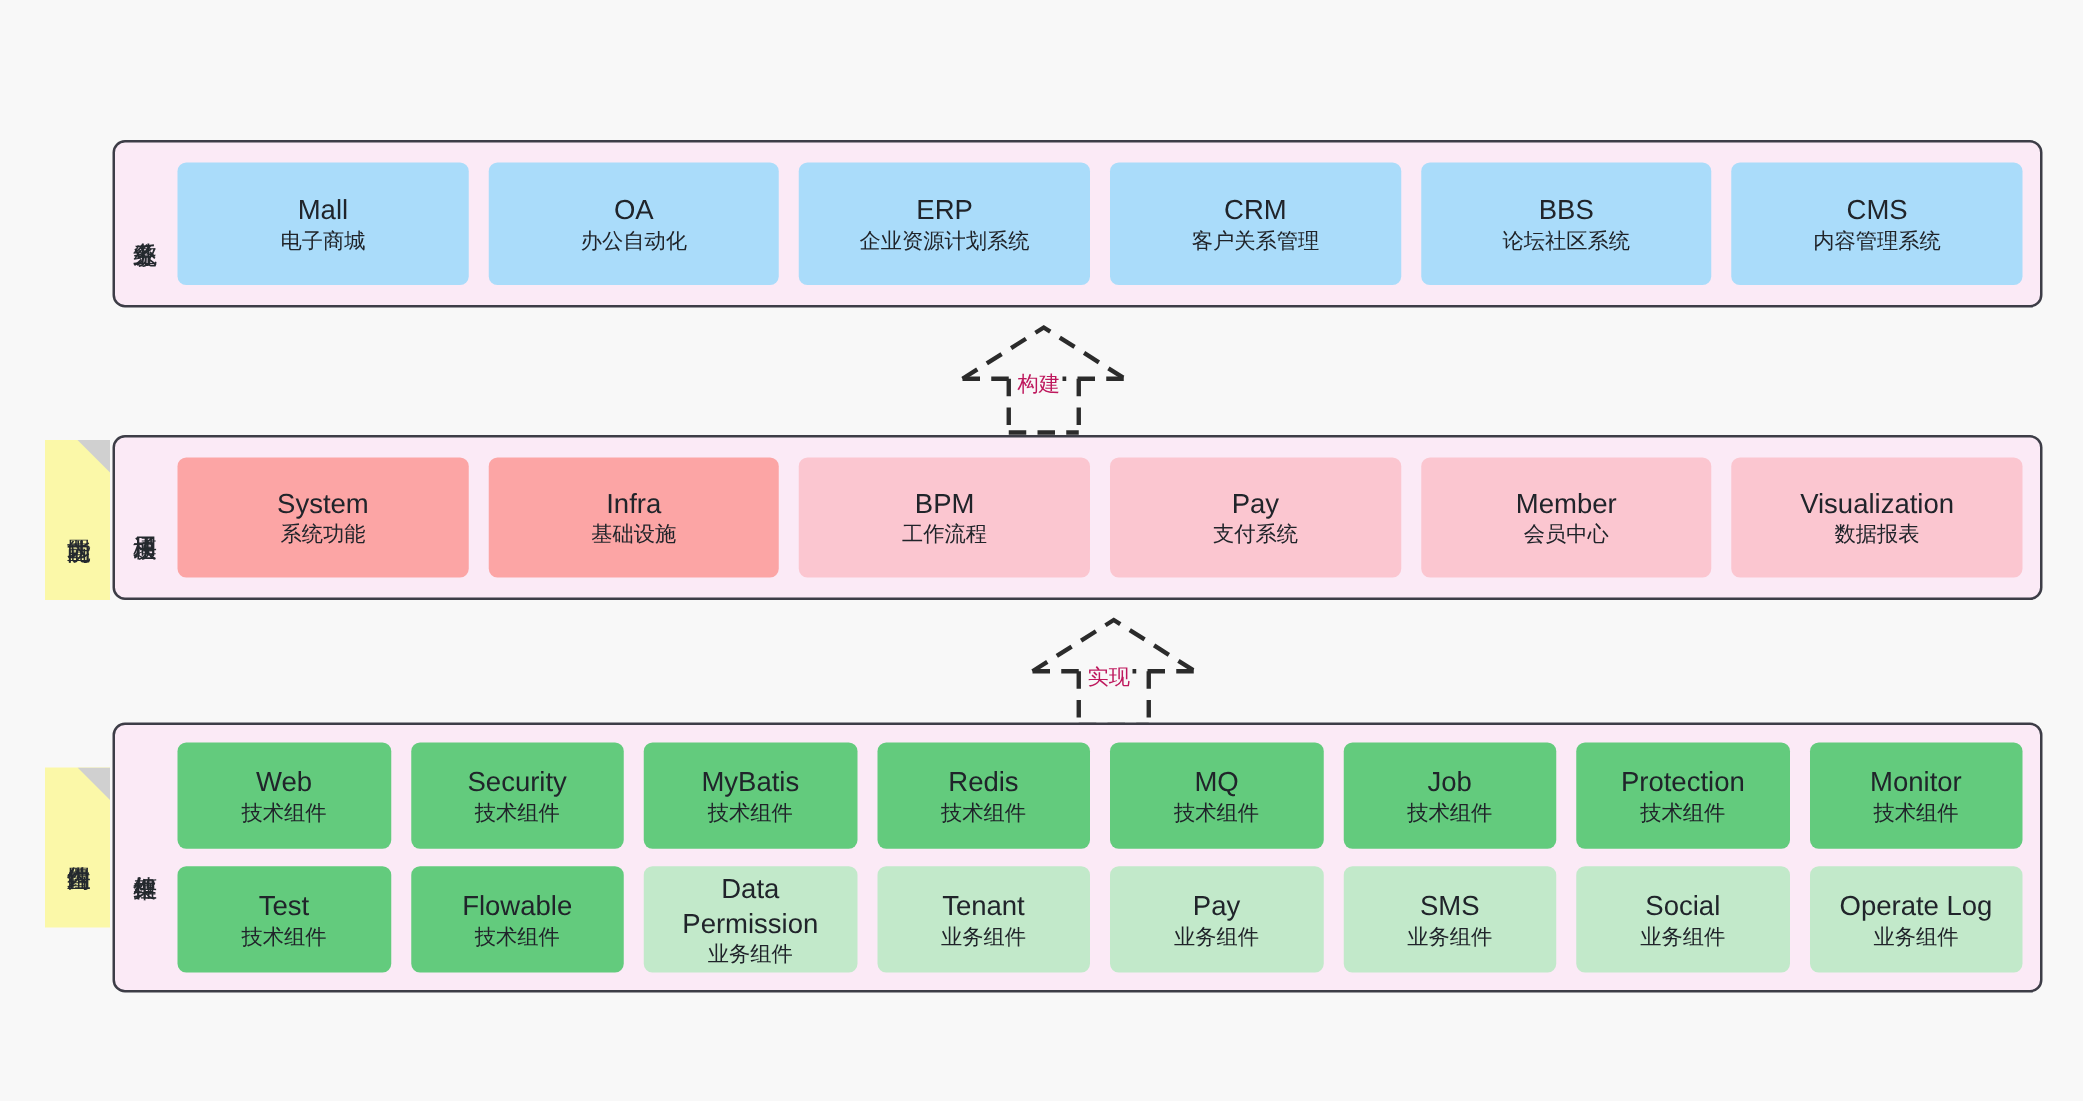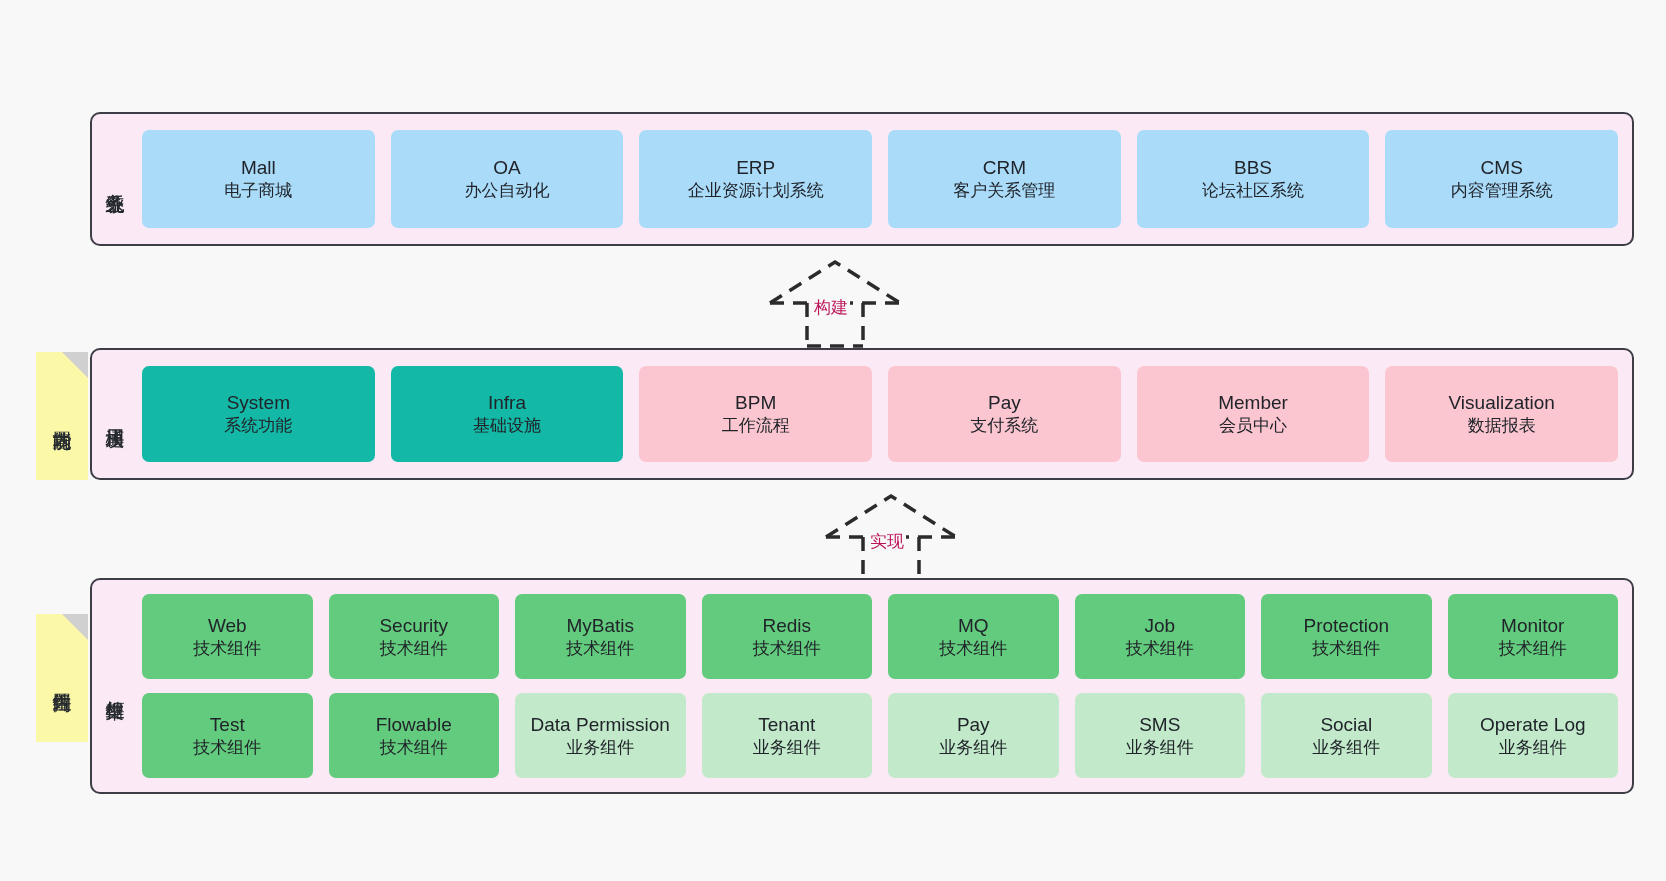--- a/index.html
+++ b/index.html
@@ -78,26 +78,26 @@
     flex-direction: column;
     align-items: center;
     justify-content: center;
     text-align: center;
     color: #20242a;
     line-height: 1.26;
     padding: 4px 6px;
     box-sizing: border-box;
     user-select: none;
   }
-  .mbox .nm { font-size: 19px; }
+  .mbox .nm { font-size: 22px; }
   .mbox .sub { font-size: 17px; }
 
   
   .c-blue        { background: #aadcfa; }
-  .c-red         { background: #14b8a6; }
+  .c-red         { background: #fca5a5; }
   .c-pink        { background: #fbc6d0; }
   .c-green       { background: #63cb7d; }
   .c-lightgreen  { background: #c2e9ca; }
 
   
   .sticky {
     position: absolute;
     background: #fbf8a8;
     color: #24292e;
     font-size: 19px;

